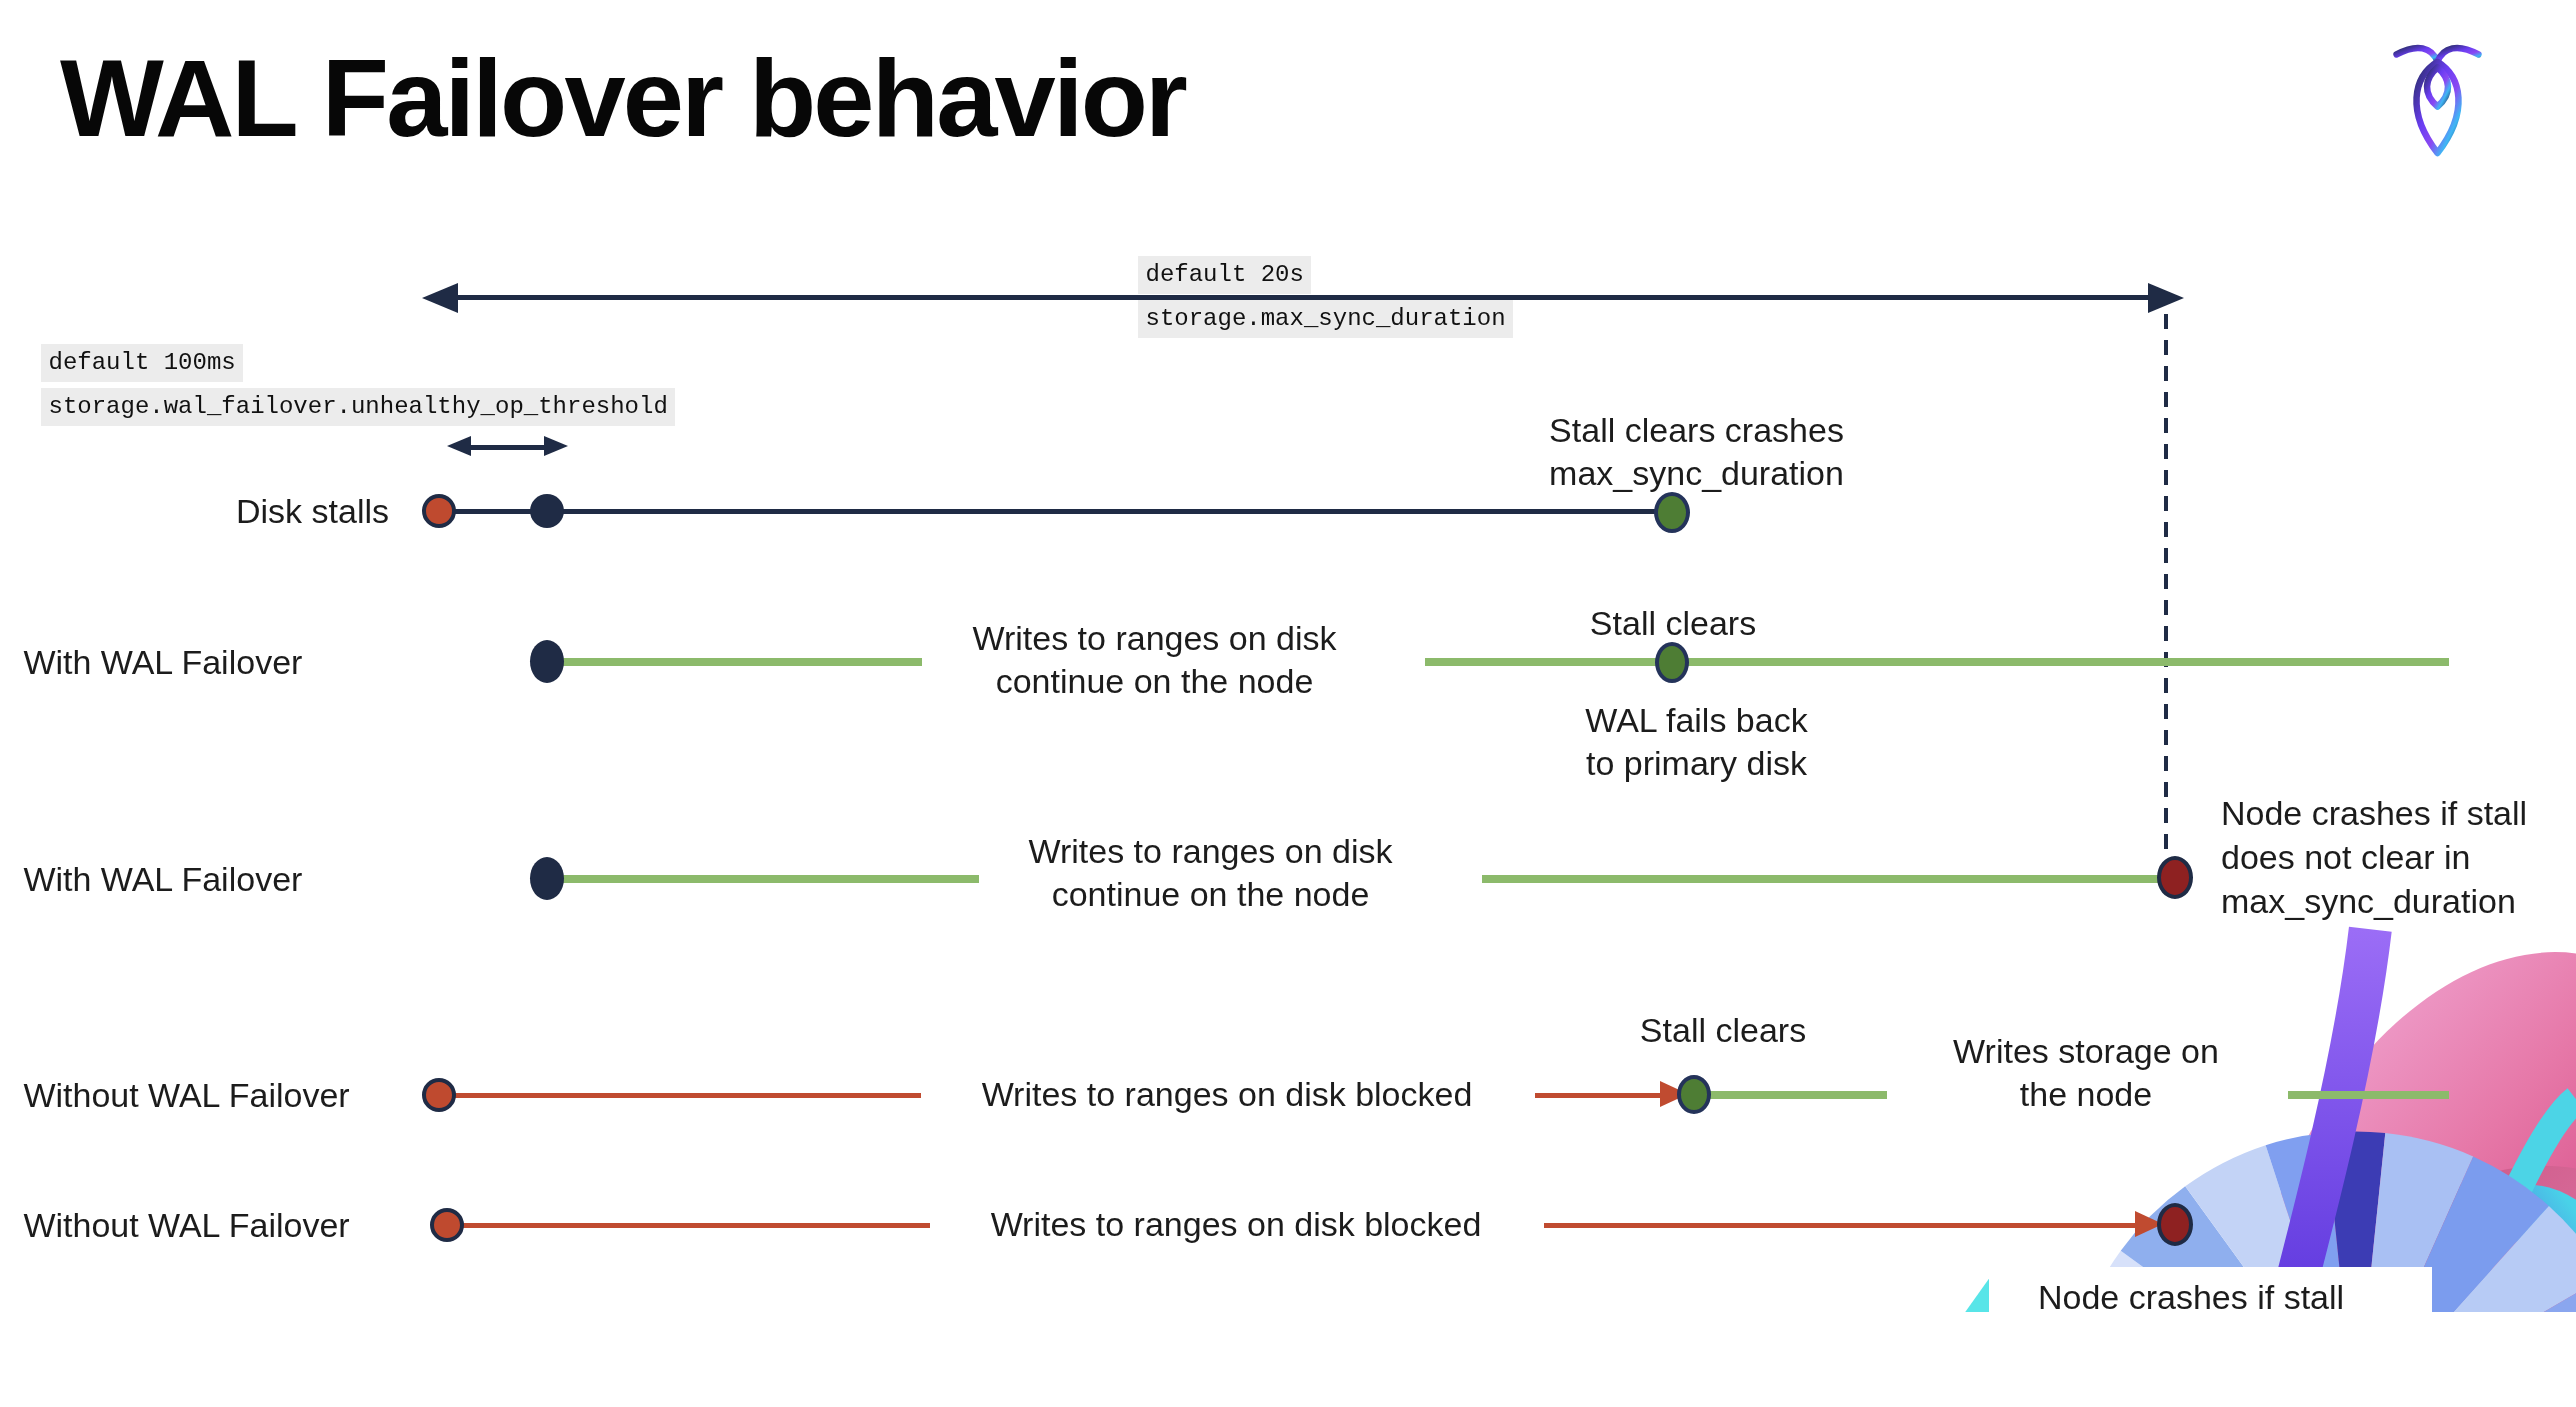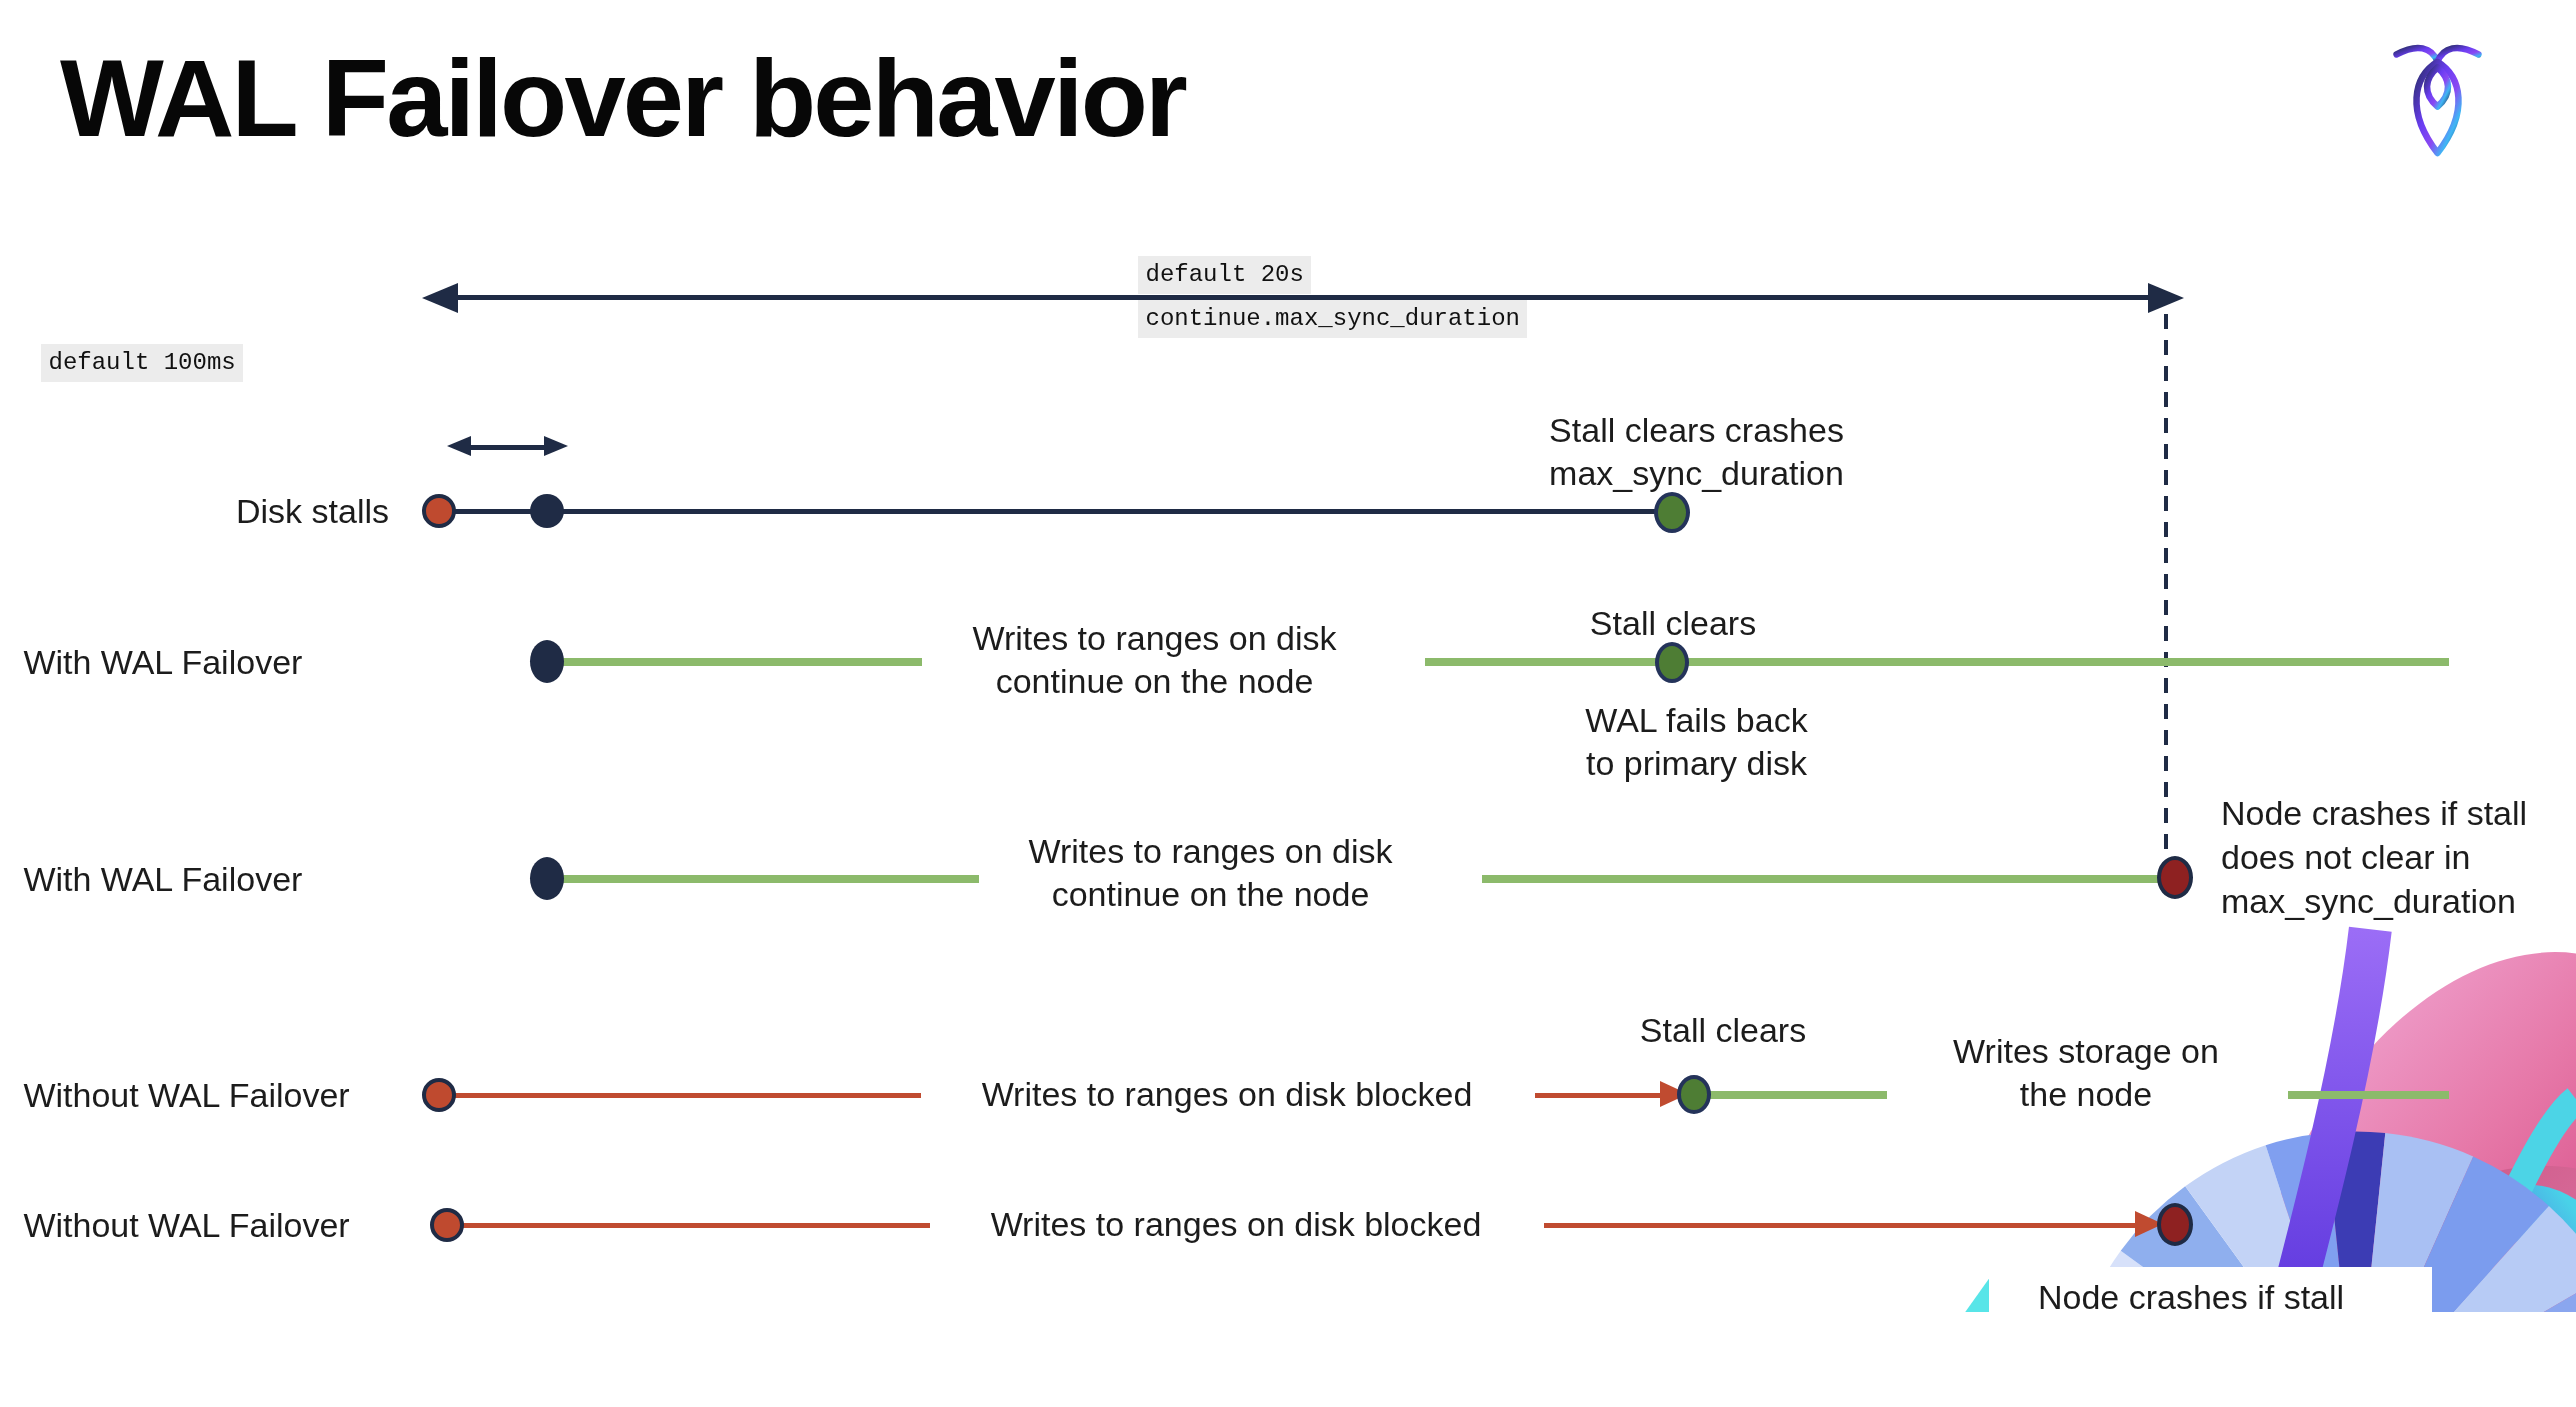--- a/index.html
+++ b/index.html
@@ -79,25 +79,26 @@
       <path d="M50 30 C 64 42, 66 58, 50 72 C 34 58, 36 42, 50 30 Z"></path>
       <path d="M50 72 L50 114"></path>
     </g>
   </svg>
 
   <div class="abs hline" style="left:439px;top:295px;width:1731px;"></div>
   <div class="abs ah ah-left" style="left:422px;top:283px;"></div>
   <div class="abs ah ah-right" style="left:2148px;top:283px;"></div>
   <div class="abs mono-label" style="left:1138px;top:256px;">
     <span>default 20s</span>
-    <span>continue.max_sync_duration</span>
+    <span>storage.max_sync_duration</span>
   </div>
 
   <div class="abs mono-label" style="left:41px;top:344px;">
     <span>default 100ms</span>
+    <span>storage.wal_failover.unhealthy_op_threshold</span>
   </div>
   <div class="abs hline" style="left:464px;top:445px;width:84px;"></div>
   <div class="abs ah ah-left-sm" style="left:447px;top:436px;"></div>
   <div class="abs ah ah-right-sm" style="left:544px;top:436px;"></div>
 
   <div class="abs dashline" style="left:2164px;top:314px;height:542px;"></div>
 
   <div class="abs body-text right" style="left:140px;top:490px;width:249px;">Disk stalls</div>
   <div class="abs hline" style="left:438px;top:509px;width:1234px;"></div>
   <div class="abs dot dot-red" style="left:422px;top:494px;width:34px;height:34px;"></div>

